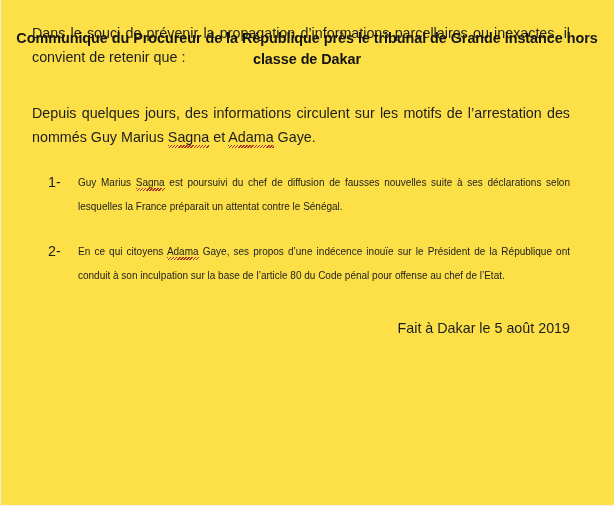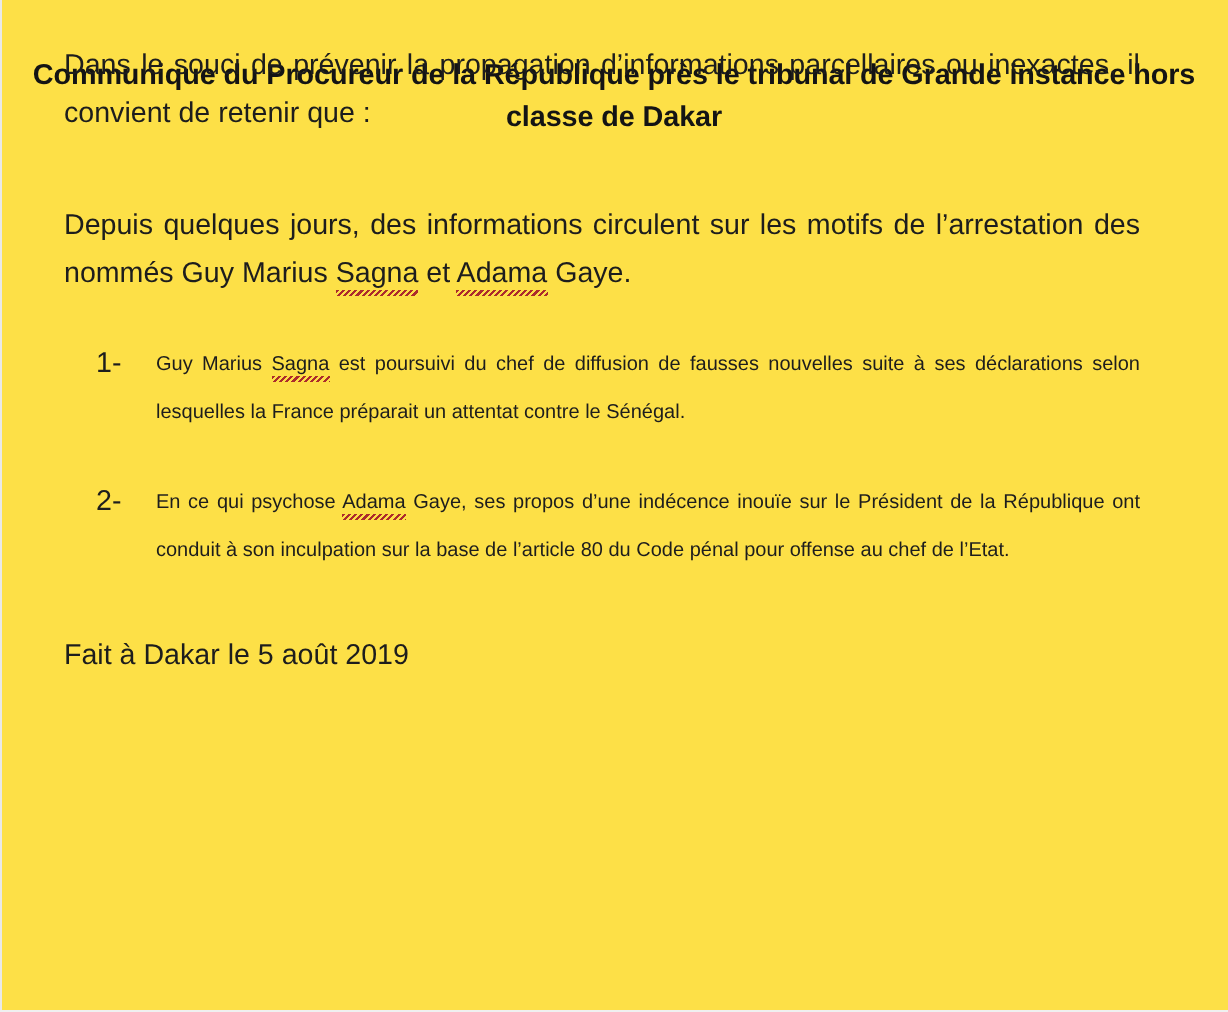--- a/index.html
+++ b/index.html
@@ -107,20 +107,21 @@
     position: absolute;
     left: -3px;
     top: 2px;
     width: 1px;
     height: 17px;
     background: #2a2a2a;
   }
 
   .signature {
     margin-top: 30px;
+    text-align: right;
     font-size: 14.3px;
     line-height: 23.5px;
     color: #1d1d1d;
   }
 
   
   .misspell {
     position: relative;
     white-space: nowrap;
   }
@@ -157,19 +158,19 @@
     <p class="para intro"><span>Depuis quelques jours, des informations circulent sur les motifs de l’arrestation des nommés Guy Marius </span><span class="misspell">Sagna</span><span> et </span><span class="misspell">Adama</span><span> Gaye.</span></p>
 
     <div class="num-item">
       <span class="num-marker">1-</span>
       <span class="num-text"><span>Guy Marius </span><span class="misspell">Sagna</span><span> est poursuivi du chef de diffusion de fausses nouvelles suite à ses déclarations selon lesquelles la France préparait un attentat contre le Sénégal.</span></span>
     </div>
 
 
     <div class="num-item">
       <span class="num-marker">2-</span>
-      <span class="num-text"><span>En ce qui psychose </span><span class="misspell">Adama</span><span> Gaye, ses propos d’une indécence inouïe sur le Président de la République ont conduit à son inculpation sur la base de l’article 80 du Code pénal pour offense au chef de l’Etat.</span></span>
+      <span class="num-text"><span>En ce qui citoyens </span><span class="misspell">Adama</span><span> Gaye, ses propos d’une indécence inouïe sur le Président de la République ont conduit à son inculpation sur la base de l’article 80 du Code pénal pour offense au chef de l’Etat.</span></span>
     </div>
 
     <div class="signature">Fait à Dakar le 5 août 2019</div>
 
   </div>
 </div>
 
 </body></html>

